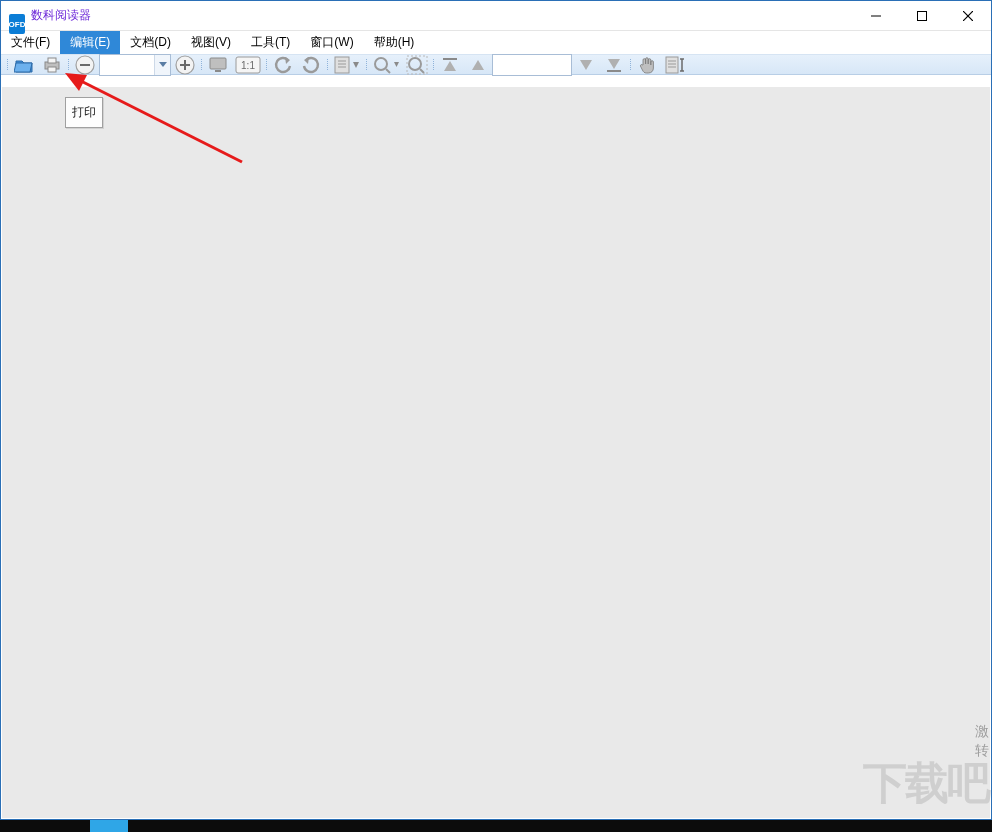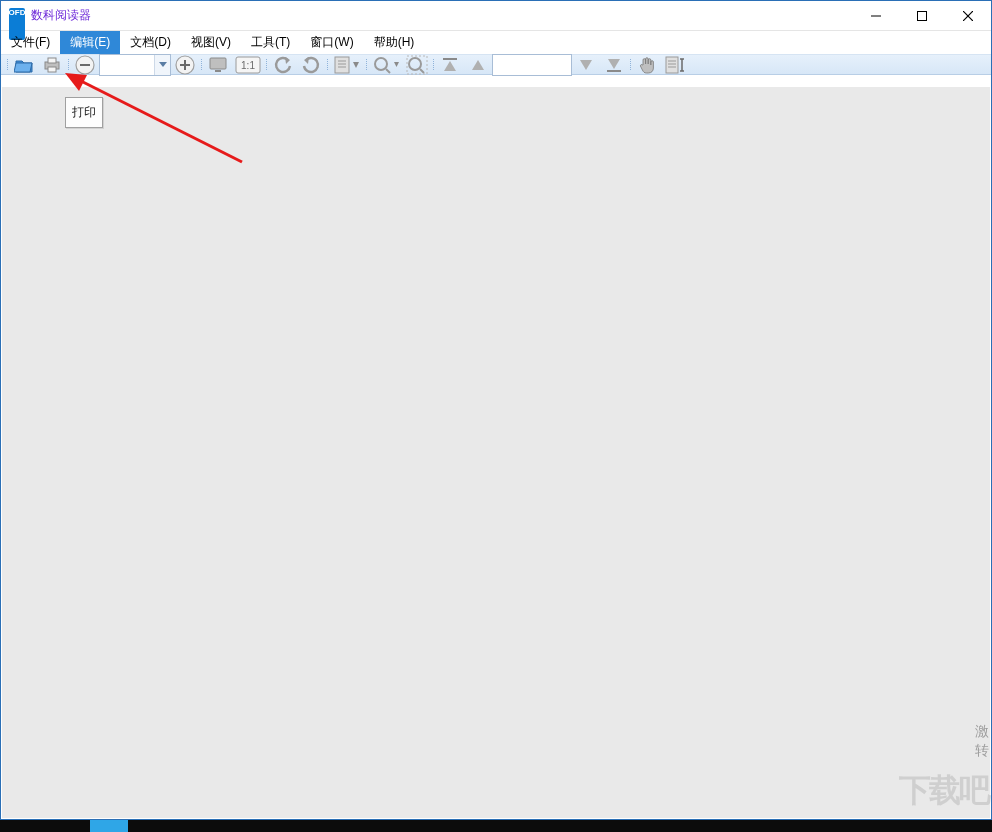--- a/index.html
+++ b/index.html
@@ -12,25 +12,25 @@
   }
   
   .titlebar {
     height: 30px;
     background: #fff;
     display: flex;
     align-items: center;
     border-bottom: 1px solid #e5e5e5;
   }
   .app-icon {
-    width: 16px; height: 32px;
+    width: 16px; height: 20px;
     margin: 17px 6px 0 8px;
     background: #0b7dd6;
     border-radius: 2px;
-    display: flex; justify-content: center;
+    display: flex; align-items: center; justify-content: center;
   }
   .app-icon span { color: #fff; font-size: 8px; font-weight: bold; }
   .title-text { font-size: 12px; color: #6d28d9; }
   .win-controls {
     margin-left: auto;
     display: flex;
     height: 100%;
   }
   .win-btn {
     width: 46px; height: 100%;
@@ -139,21 +139,21 @@
     text-align: left;
     line-height: 1.4;
   }
   .wm2 {
     position: absolute;
     right: 2px; bottom: 6px;
     opacity: 0.15;
     pointer-events:none;
   }
   .wm2 .d {
-    font-size: 32px;
+    font-size: 44px;
     font-weight: 800;
     color: #444;
     letter-spacing: -2px;
   }
 
   
   .taskbar {
     position: absolute;
     left: 0; right: 0; bottom: 0;
     height: 12px;

